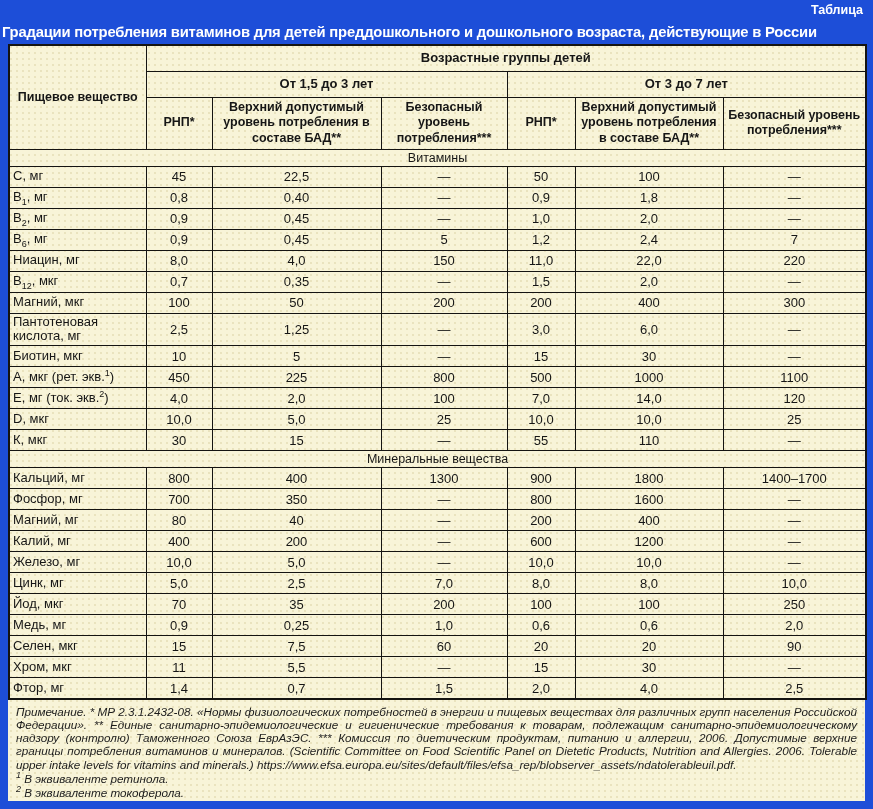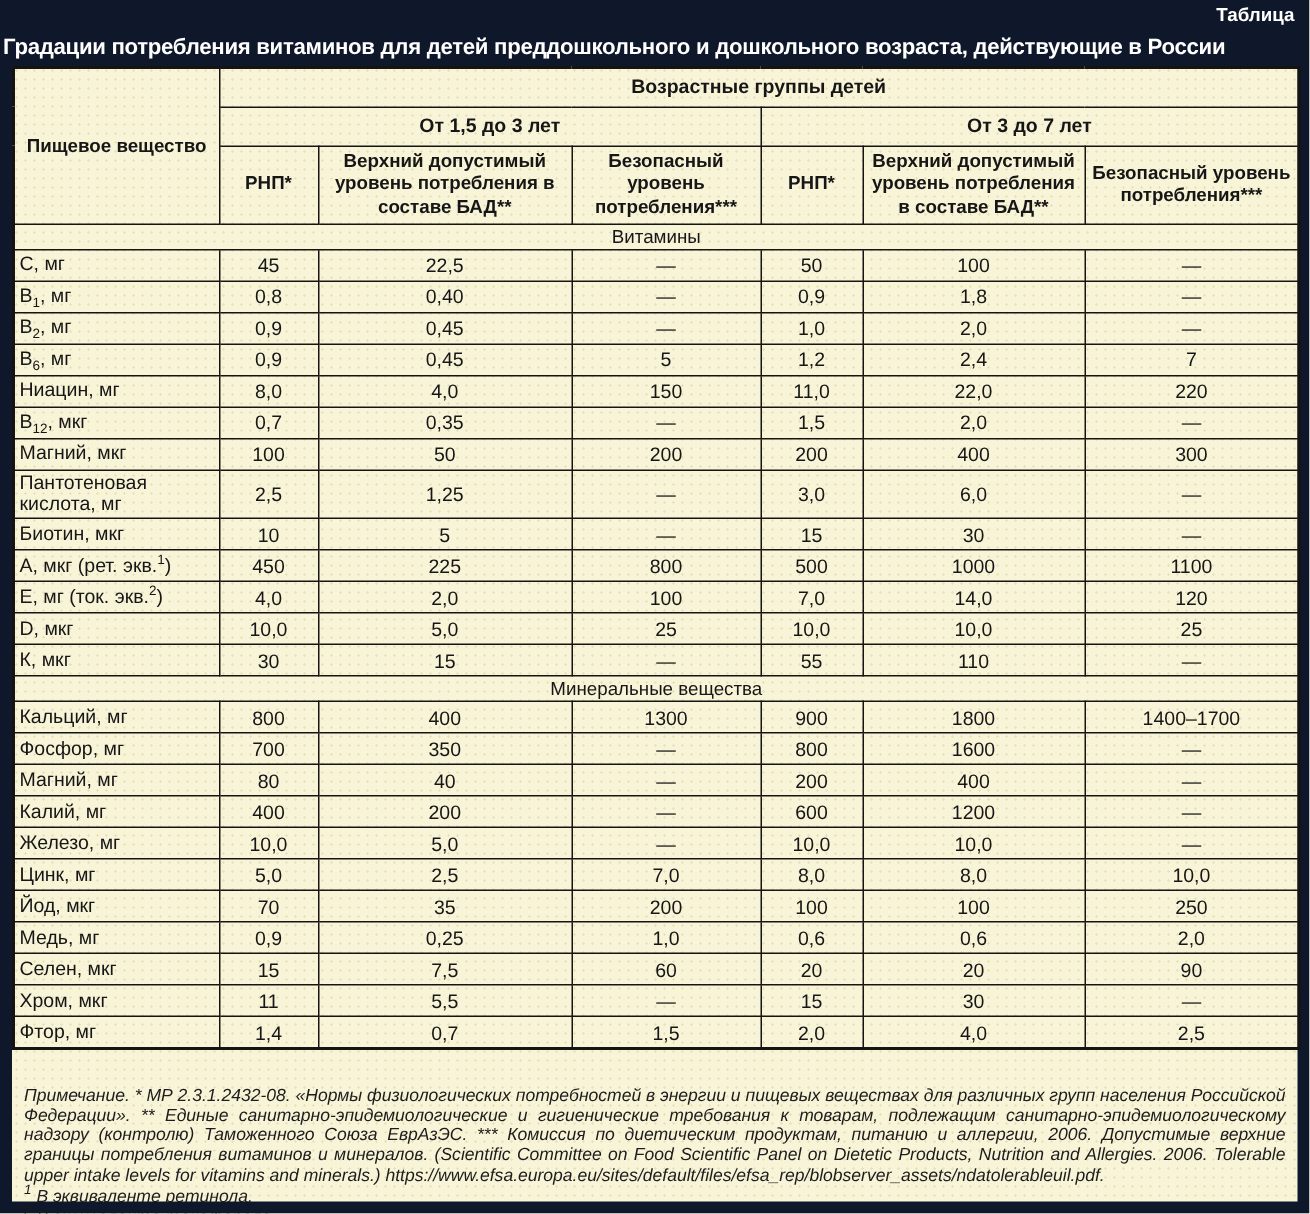--- a/index.html
+++ b/index.html
@@ -4,21 +4,21 @@
 <style>
   html, body { margin: 0; padding: 0; }
   body {
     width: 873px; height: 809px;
     font-family: "Liberation Sans", sans-serif;
     overflow: hidden;
   }
   #page {
     position: relative;
     width: 873px; height: 809px;
-    background: #0f172a;
+    background: #1d4ed8;
     box-sizing: border-box;
   }
   .top-bar {
     position: relative;
     height: 44px;
   }
   .corner-label {
     position: absolute; top: 3px; right: 10px;
     color: #ffffff; font-weight: bold; font-size: 12.5px;
   }
@@ -74,21 +74,20 @@
   sup { font-size: 9px; line-height: 0; }
   .footnote-block {
     padding: 5px 8px 0 8px;
     color: #1c1c1c;
   }
   .footnote-note {
     font-style: italic;
     font-size: 11.7px;
     line-height: 13.2px;
     text-align: justify;
-    margin-top: 19px;
   }
   .footnote-item {
     font-style: italic;
     font-size: 11.7px;
     line-height: 13px;
     margin-top: 1px;
   }
   .footnote-item:first-of-type { margin-top: 5px; }
 </style>
 </head>

